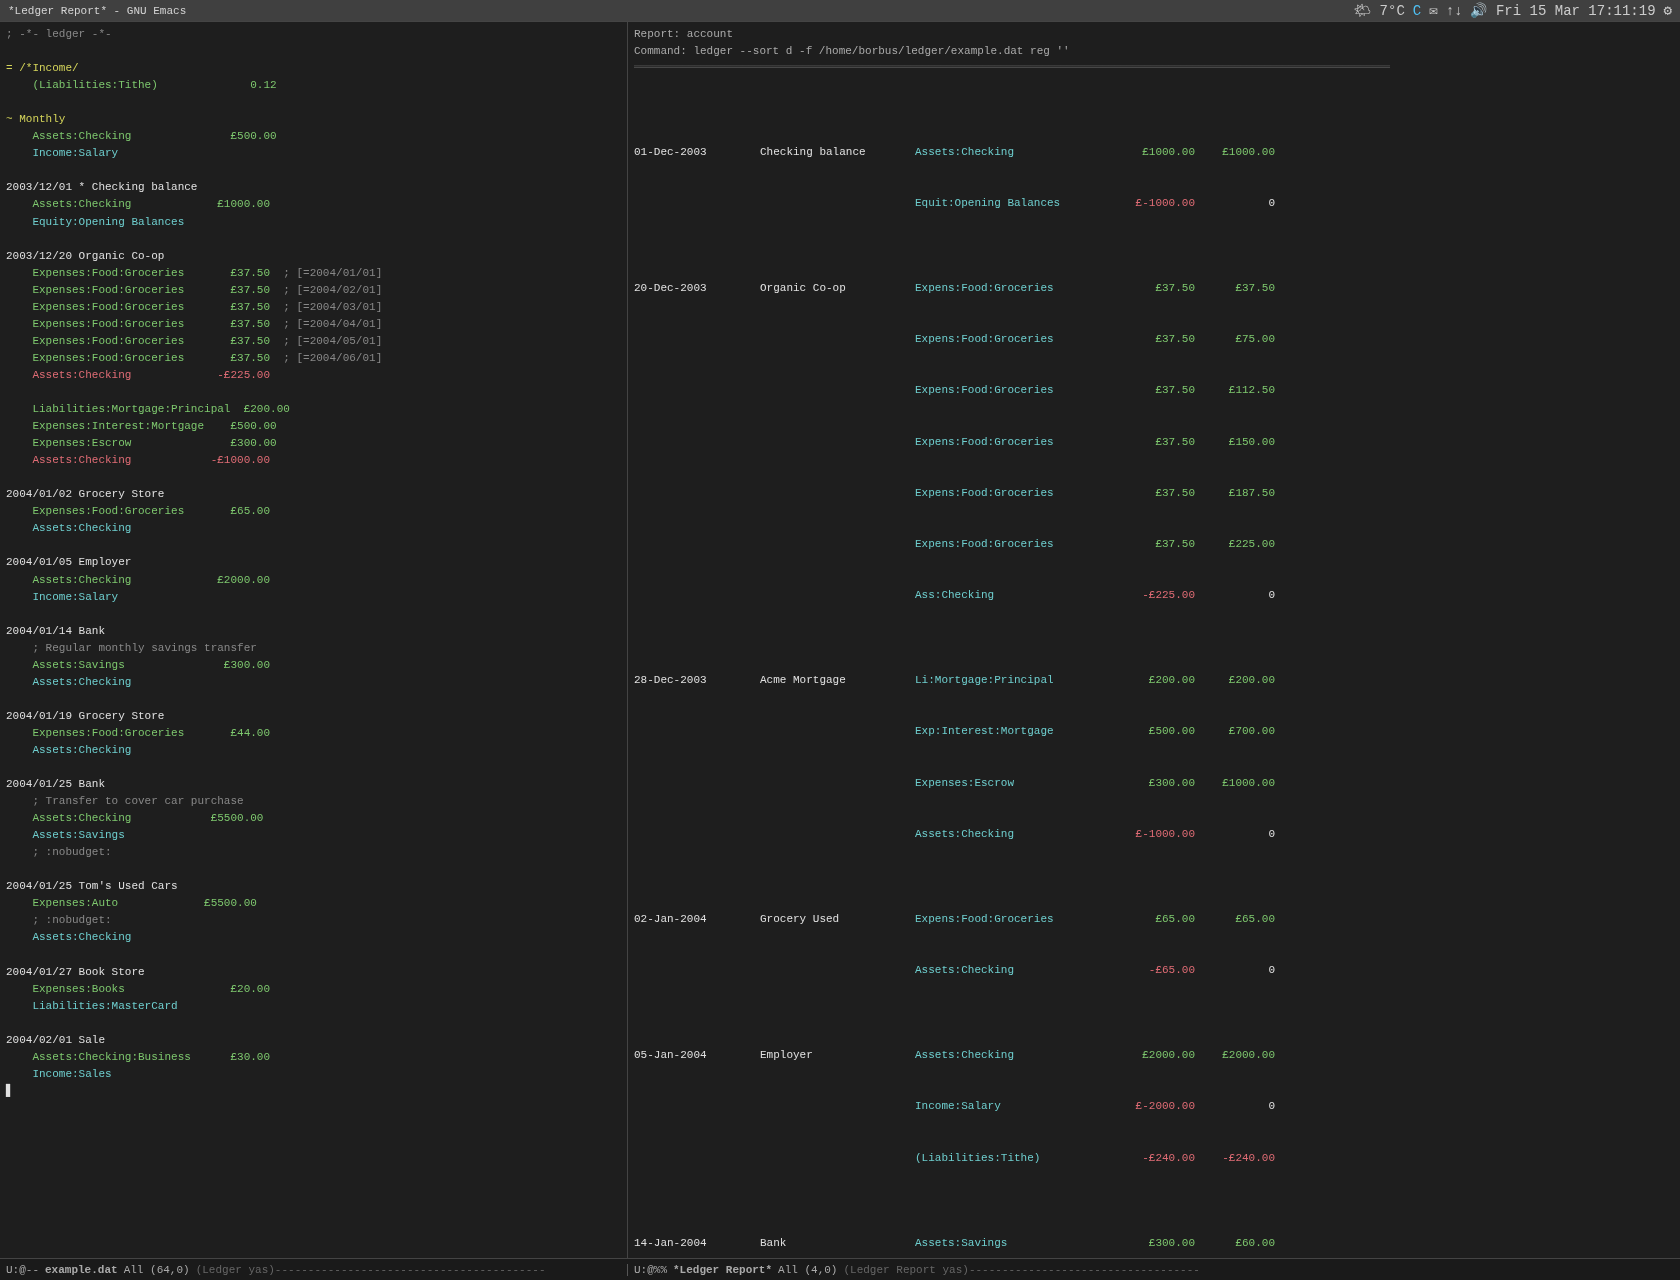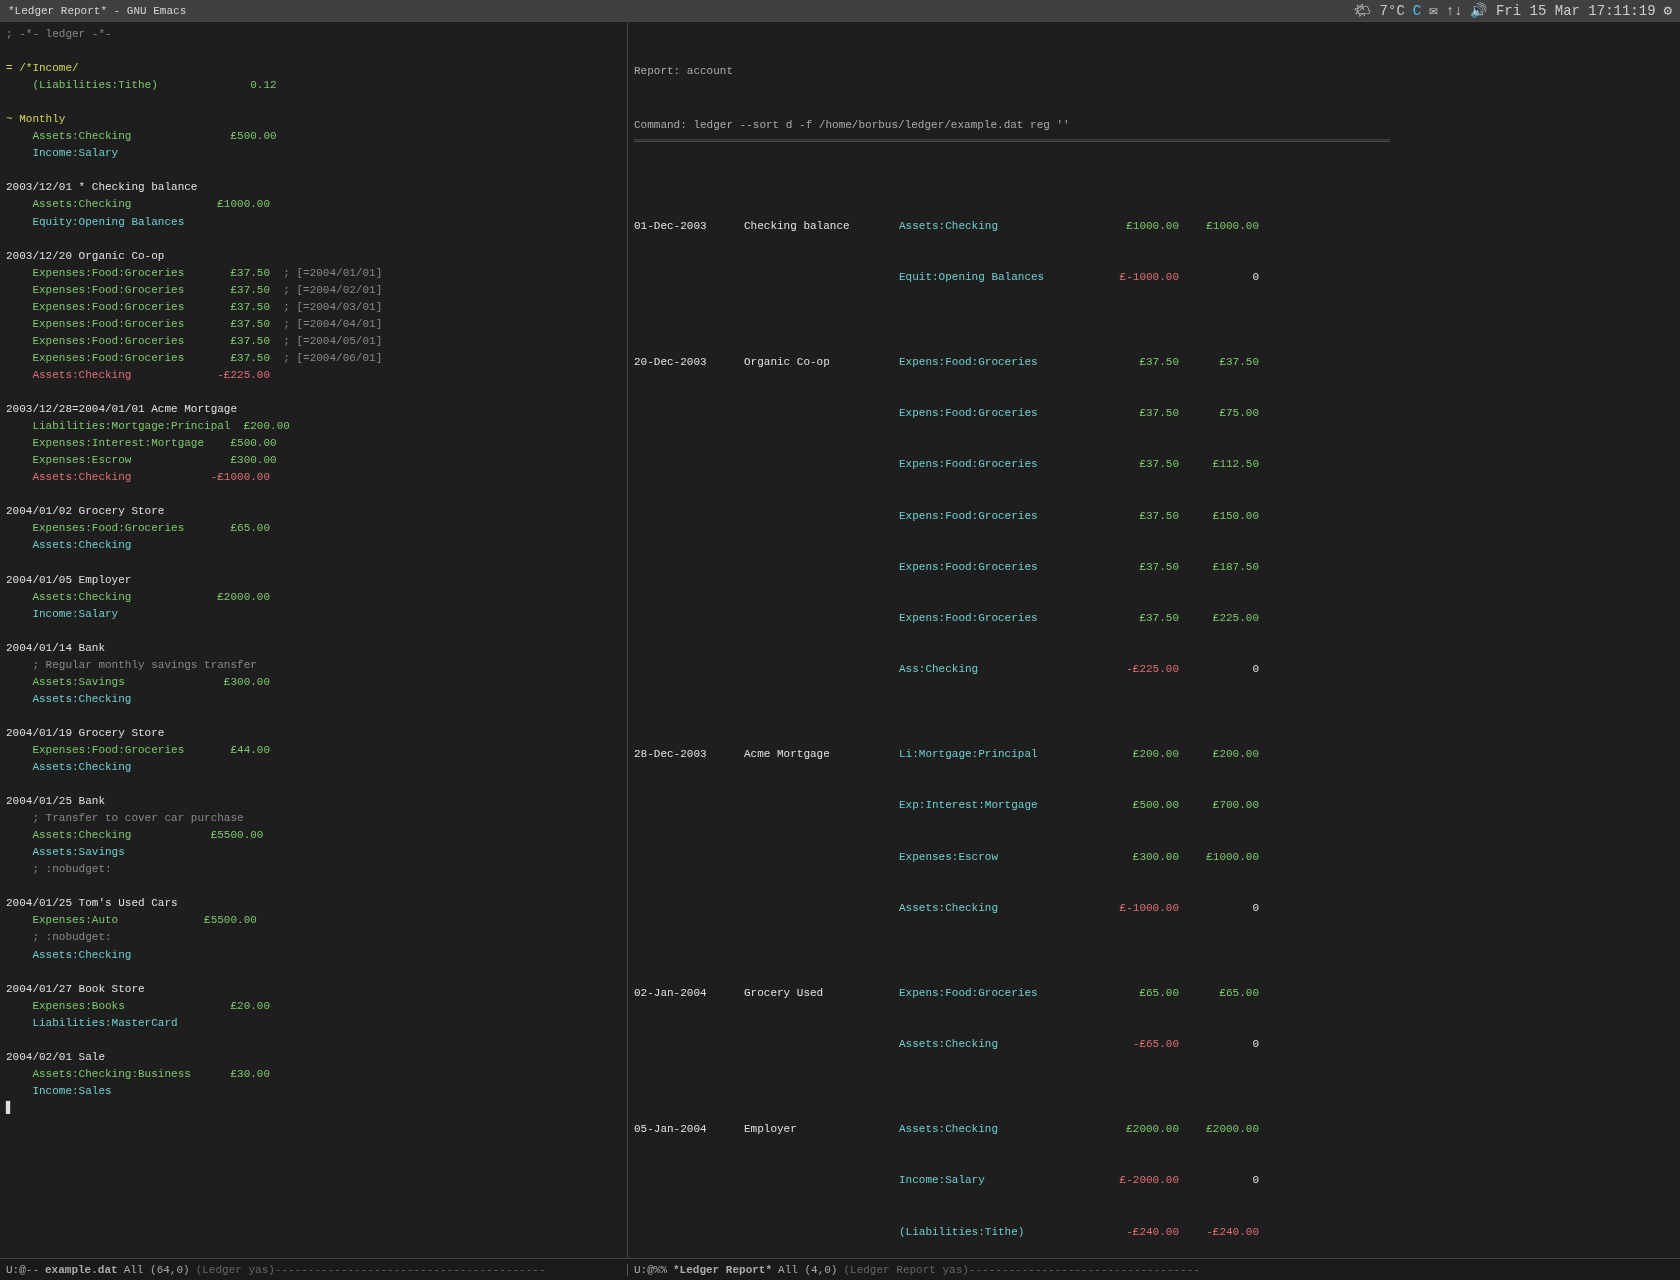--- a/index.html
+++ b/index.html
@@ -85,35 +85,35 @@
       white-space: pre;
     }
 
     
     .c-green { color: #7ec86e; }
     .c-yellow { color: #d4d45a; }
     .c-cyan { color: #6ecece; }
     .c-red { color: #e06c75; }
     .c-white { color: #e0e0e0; }
     .c-gray { color: #888; }
-    .c-lightgray { color: #b0b0b0; margin-top: 37px; }
+    .c-lightgray { color: #b0b0b0; }
 
     .separator-line {
       color: #555;
       line-height: 1.55;
     }
 
     
     .report-line {
       display: flex;
       line-height: 1.55;
       white-space: pre;
     }
     .col-date { width: 110px; }
-    .col-desc { width: 155px; }
+    .col-desc { width: 155px; margin-left: 16px; }
     .col-account { width: 200px; }
     .col-amount1 { width: 80px; text-align: right; }
     .col-amount2 { width: 80px; text-align: right; }
 
     .right-pane-header {
       color: #aaa;
       line-height: 1.55;
       white-space: pre;
     }
 
@@ -154,21 +154,20 @@
     <div class="code-line">&nbsp;</div>
     <div class="code-line c-white">2003/12/20 Organic Co-op</div>
     <div class="code-line"><span class="c-green">    Expenses:Food:Groceries       £37.50  </span><span class="c-gray">; [=2004/01/01]</span></div>
     <div class="code-line"><span class="c-green">    Expenses:Food:Groceries       £37.50  </span><span class="c-gray">; [=2004/02/01]</span></div>
     <div class="code-line"><span class="c-green">    Expenses:Food:Groceries       £37.50  </span><span class="c-gray">; [=2004/03/01]</span></div>
     <div class="code-line"><span class="c-green">    Expenses:Food:Groceries       £37.50  </span><span class="c-gray">; [=2004/04/01]</span></div>
     <div class="code-line"><span class="c-green">    Expenses:Food:Groceries       £37.50  </span><span class="c-gray">; [=2004/05/01]</span></div>
     <div class="code-line"><span class="c-green">    Expenses:Food:Groceries       £37.50  </span><span class="c-gray">; [=2004/06/01]</span></div>
     <div class="code-line c-red">    Assets:Checking             -£225.00</div>
     <div class="code-line">&nbsp;</div>
-    <div class="code-line c-white">2003/12/28=2004/01/01 Acme Mortgage</div>
     <div class="code-line c-green">    Liabilities:Mortgage:Principal  £200.00</div>
     <div class="code-line c-green">    Expenses:Interest:Mortgage    £500.00</div>
     <div class="code-line c-green">    Expenses:Escrow               £300.00</div>
     <div class="code-line c-red">    Assets:Checking            -£1000.00</div>
     <div class="code-line">&nbsp;</div>
     <div class="code-line c-white">2004/01/02 Grocery Store</div>
     <div class="code-line c-green">    Expenses:Food:Groceries       £65.00</div>
     <div class="code-line c-cyan">    Assets:Checking</div>
     <div class="code-line">&nbsp;</div>
     <div class="code-line c-white">2004/01/05 Employer</div>

